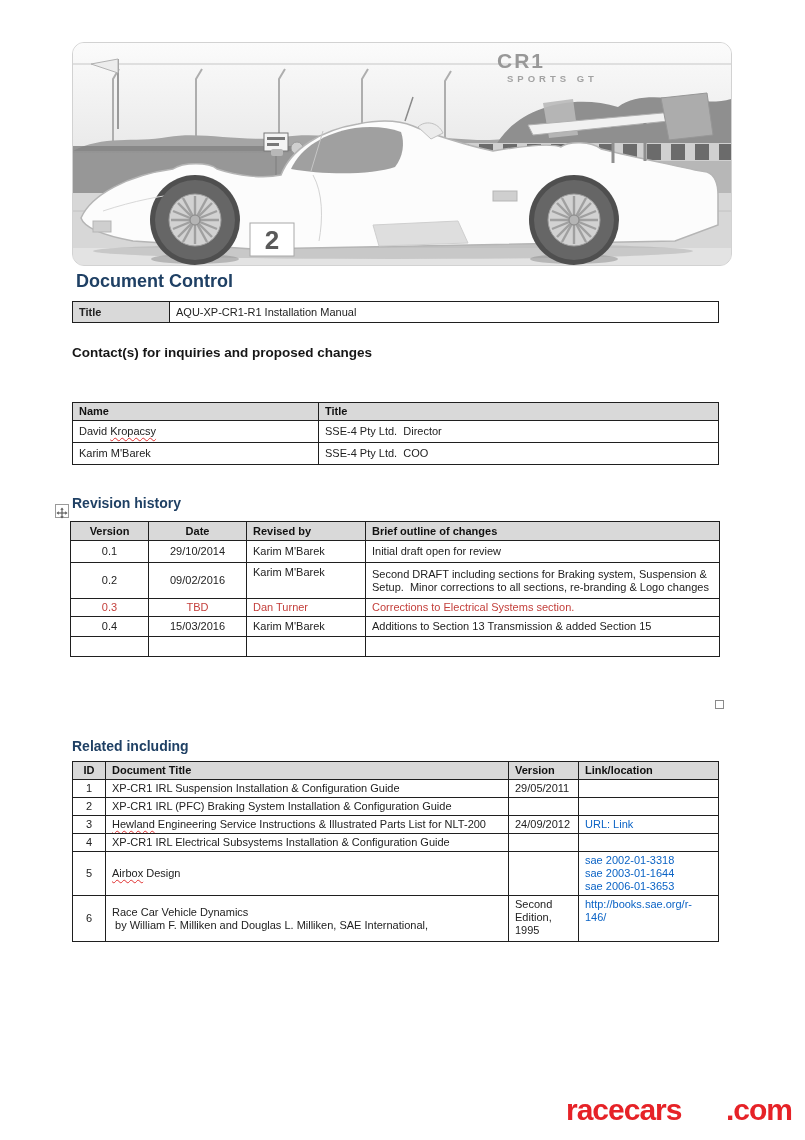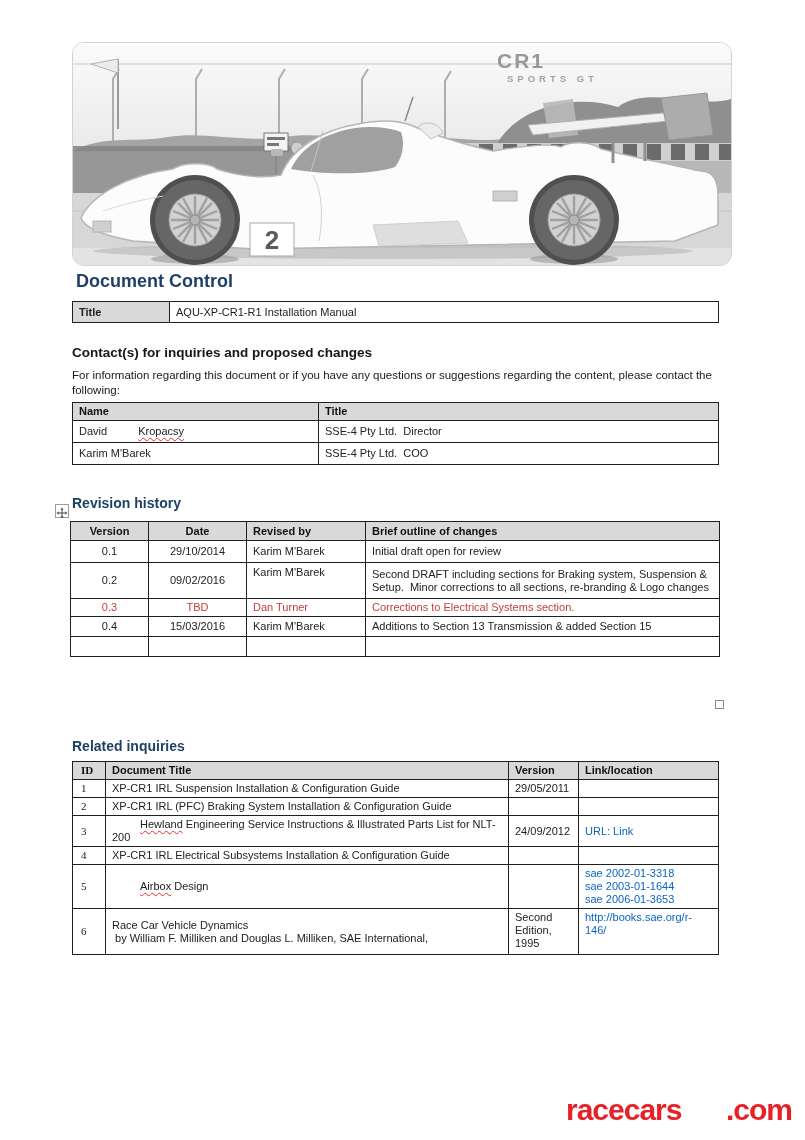--- a/index.html
+++ b/index.html
@@ -29,26 +29,26 @@
   .t-contacts td{height:22px;white-space:pre-wrap;}
   .t-rev{left:70px;top:521px;width:650px;}
   .t-rev th{height:19px;}
   .t-rev .c-version,.t-rev .c-date{text-align:center;}
   .t-rev td.c-changes{white-space:pre-wrap;}
   .rh1 td{height:22px;margin-left:12px;} .rh2 td{height:36px;} .rh3 td{height:15px;}
   .rh4 td{height:20px;} .rh5 td{height:20px;} .rh6 td{height:22px;} .rh7 td{height:20px;}
   .red-row td{color:#C4403C;}
   .t-rel{left:72px;top:761px;width:647px;}
   .t-rel th{height:17px;}
-  .t-rel .c-id{padding:2px 8px;font-family:Liberation Serif, serif;}
+  .t-rel .c-id{text-align:center;padding:2px 8px;}
   .t-rel tr.rr td{height:18px;}
   .t-rel td{vertical-align:top;padding-top:2px;}
   .t-rel td.vmid{vertical-align:middle;}
   a.doclink{color:#0B63C5;display:block;overflow-wrap:anywhere;cursor:pointer;}
-  .misspell{text-decoration:underline wavy #e03131 1px;text-underline-offset:2px;margin-left:28px;}
+  .misspell{text-decoration:underline wavy #e03131 1px;text-underline-offset:2px;}
   .text-cursor{display:inline-block;width:1px;height:12px;background:#000;vertical-align:-2px;margin-left:1px;}
   
   .move-handle{position:absolute;left:55px;top:504px;width:14px;height:14px;border:1px solid #9a9a9a;background:#fff;box-sizing:border-box;cursor:move;}
   .resize-handle{position:absolute;left:715px;top:700px;width:9px;height:9px;border:1px solid #8a8a8a;background:#fff;box-sizing:border-box;}
   
   .brand{position:absolute;top:1093px;left:566px;width:226px;display:flex;justify-content:space-between;
          font-size:30px;font-weight:700;letter-spacing:-1px;color:#E62227;}
 </style>
 </head>
 <body>
@@ -204,21 +204,20 @@
       </colgroup>
     <tbody>
         <tr>
       <td class="lbl">Title</td>
       <td>AQU-XP-CR1-R1 Installation Manual</td>
     </tr>
   </tbody>
     </table>
 
   <div class="h2 black" style="left:72px;top:345px;">Contact(s) for inquiries and proposed changes</div>
-  <div class="p-intro">For information regarding this document or if you have any questions or suggestions regarding the content, please contact the following:</div>
 
   <table class="t-contacts">
     <colgroup>
         <col style="width:246px">
         <col>
       </colgroup>
     <tbody>
         <tr>
       <th>Name</th>
       <th>Title</th>
@@ -291,21 +290,21 @@
     <tr class="rh7">
       <td class="c-version"></td>
       <td class="c-date"></td>
       <td></td>
       <td class="c-changes"></td>
     </tr>
   </tbody>
     </table>
   <div class="resize-handle"></div>
 
-  <div class="h2" style="left:72px;top:738px;">Related inquiries</div>
+  <div class="h2" style="left:72px;top:738px;">Related including</div>
 
   <table class="t-rel">
     <colgroup>
         <col style="width:33px">
         <col style="width:403px">
         <col style="width:70px">
         <col>
       </colgroup>
     <tbody>
         <tr>

